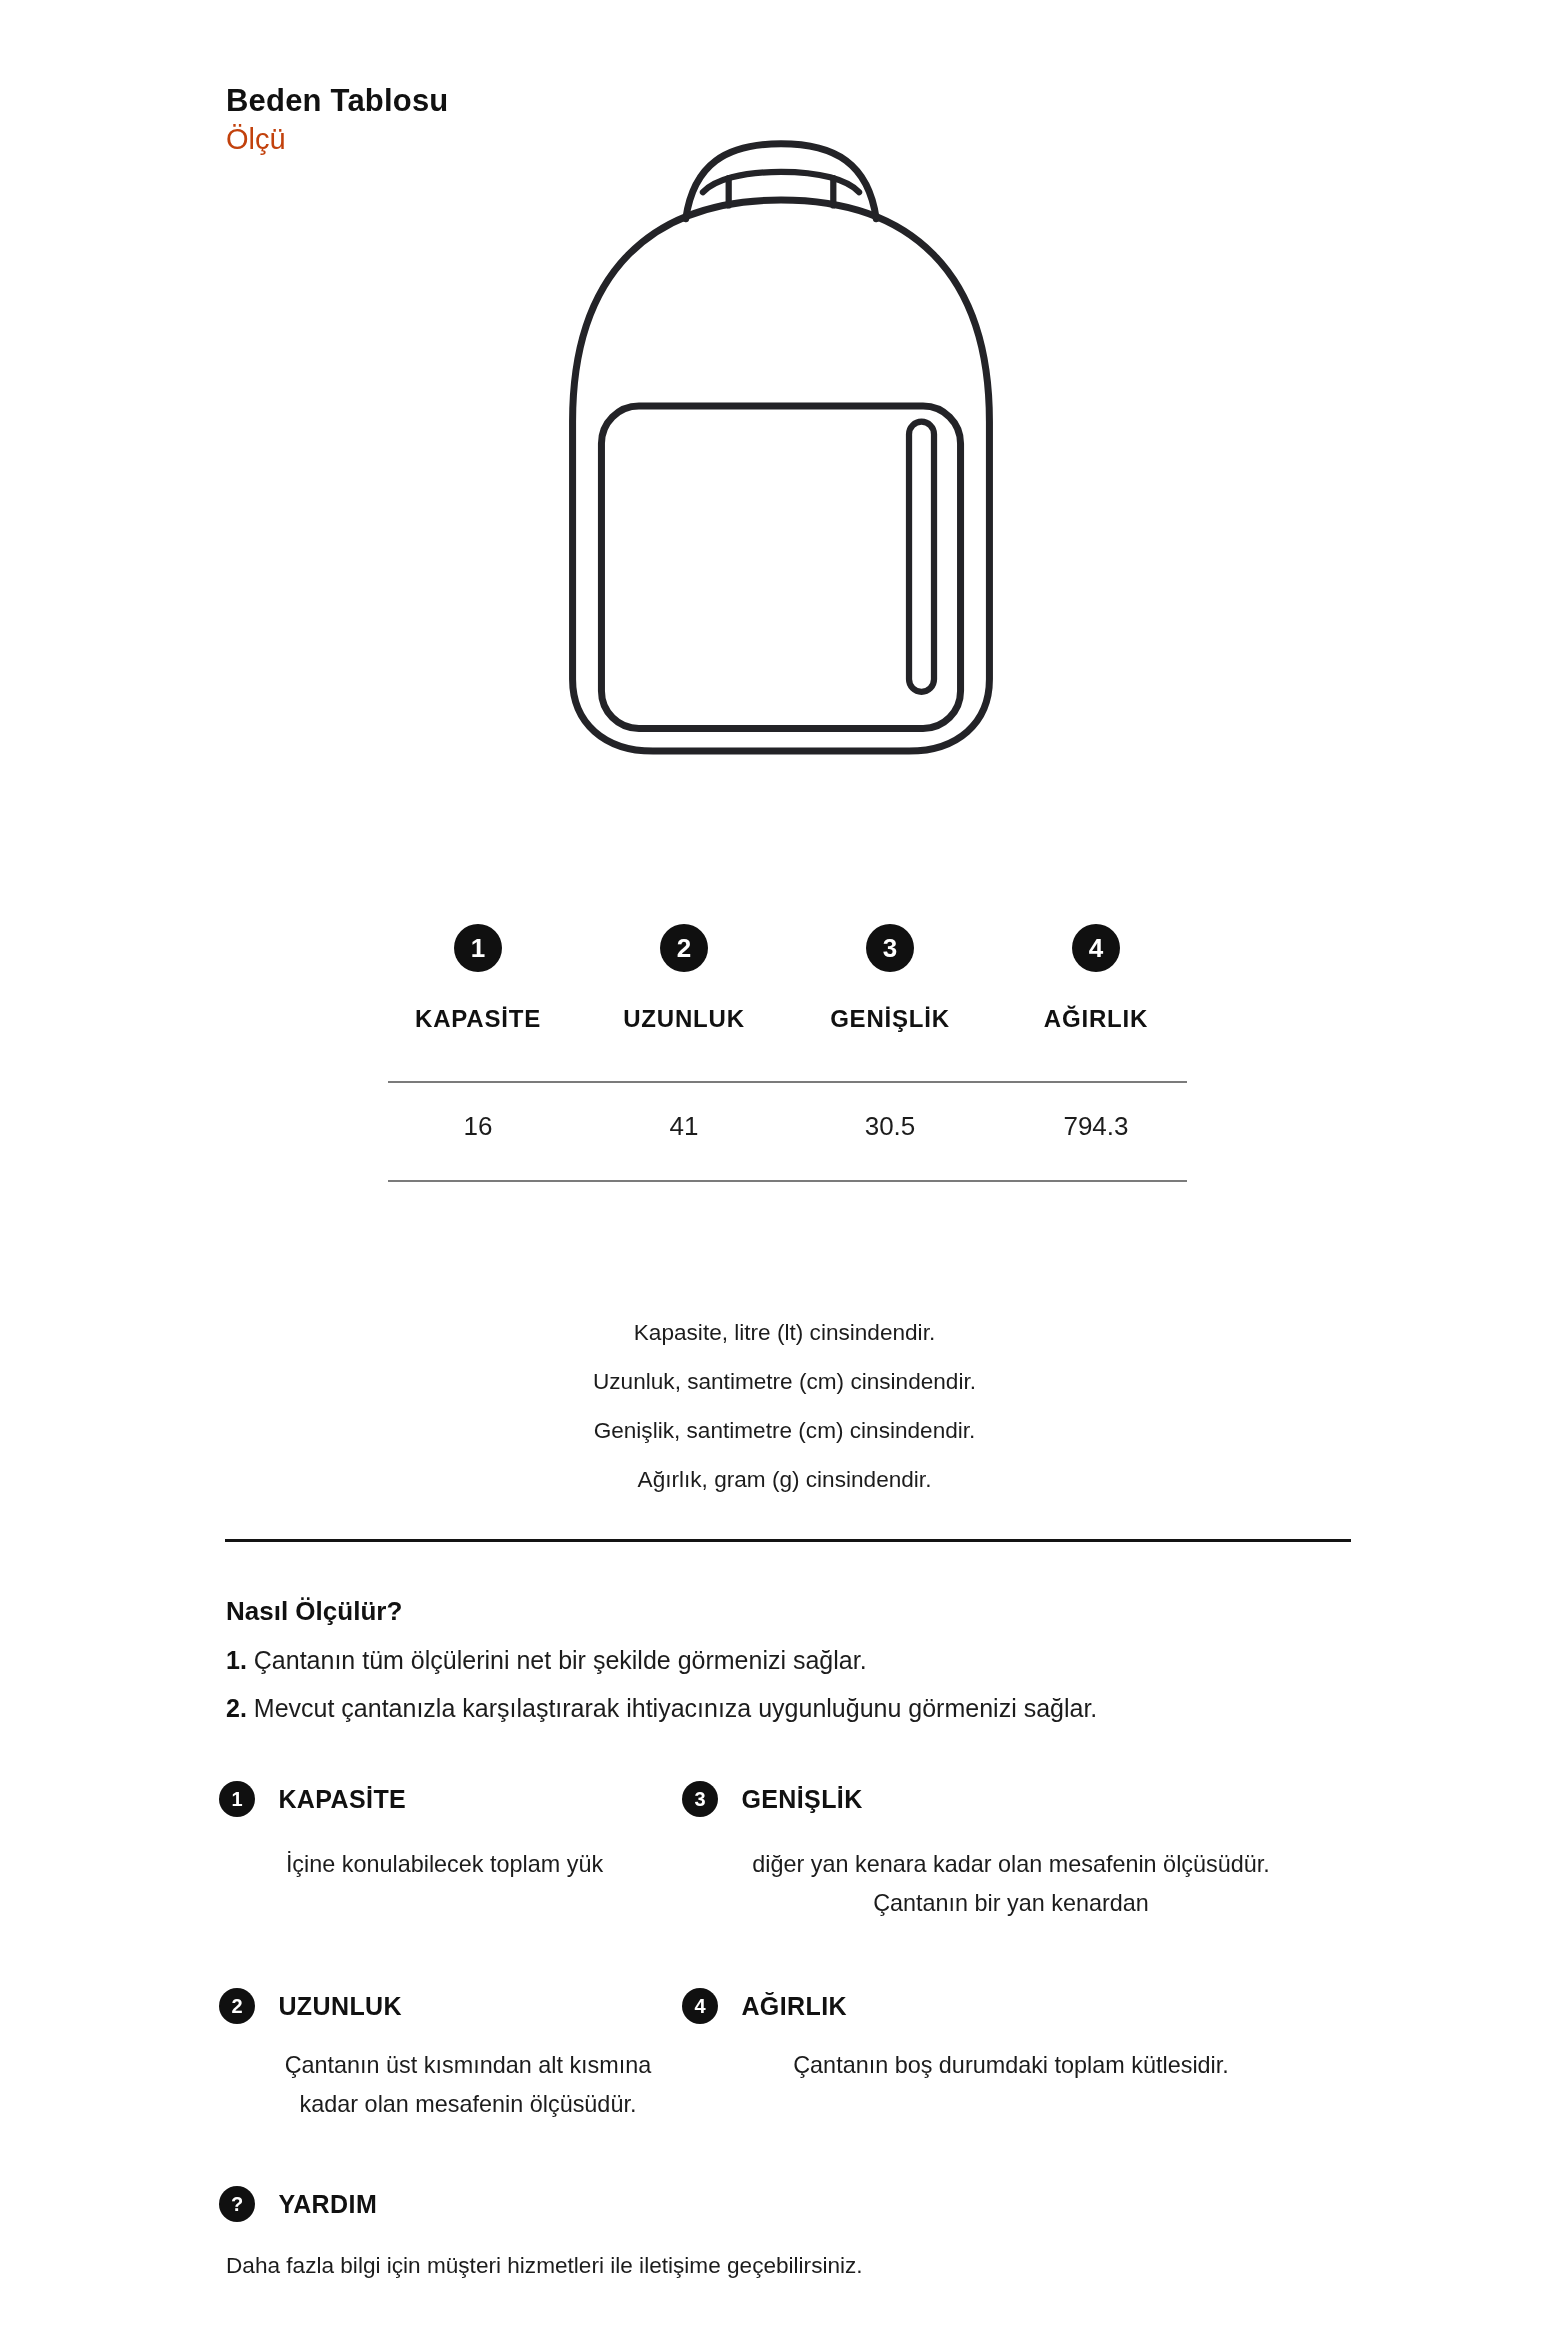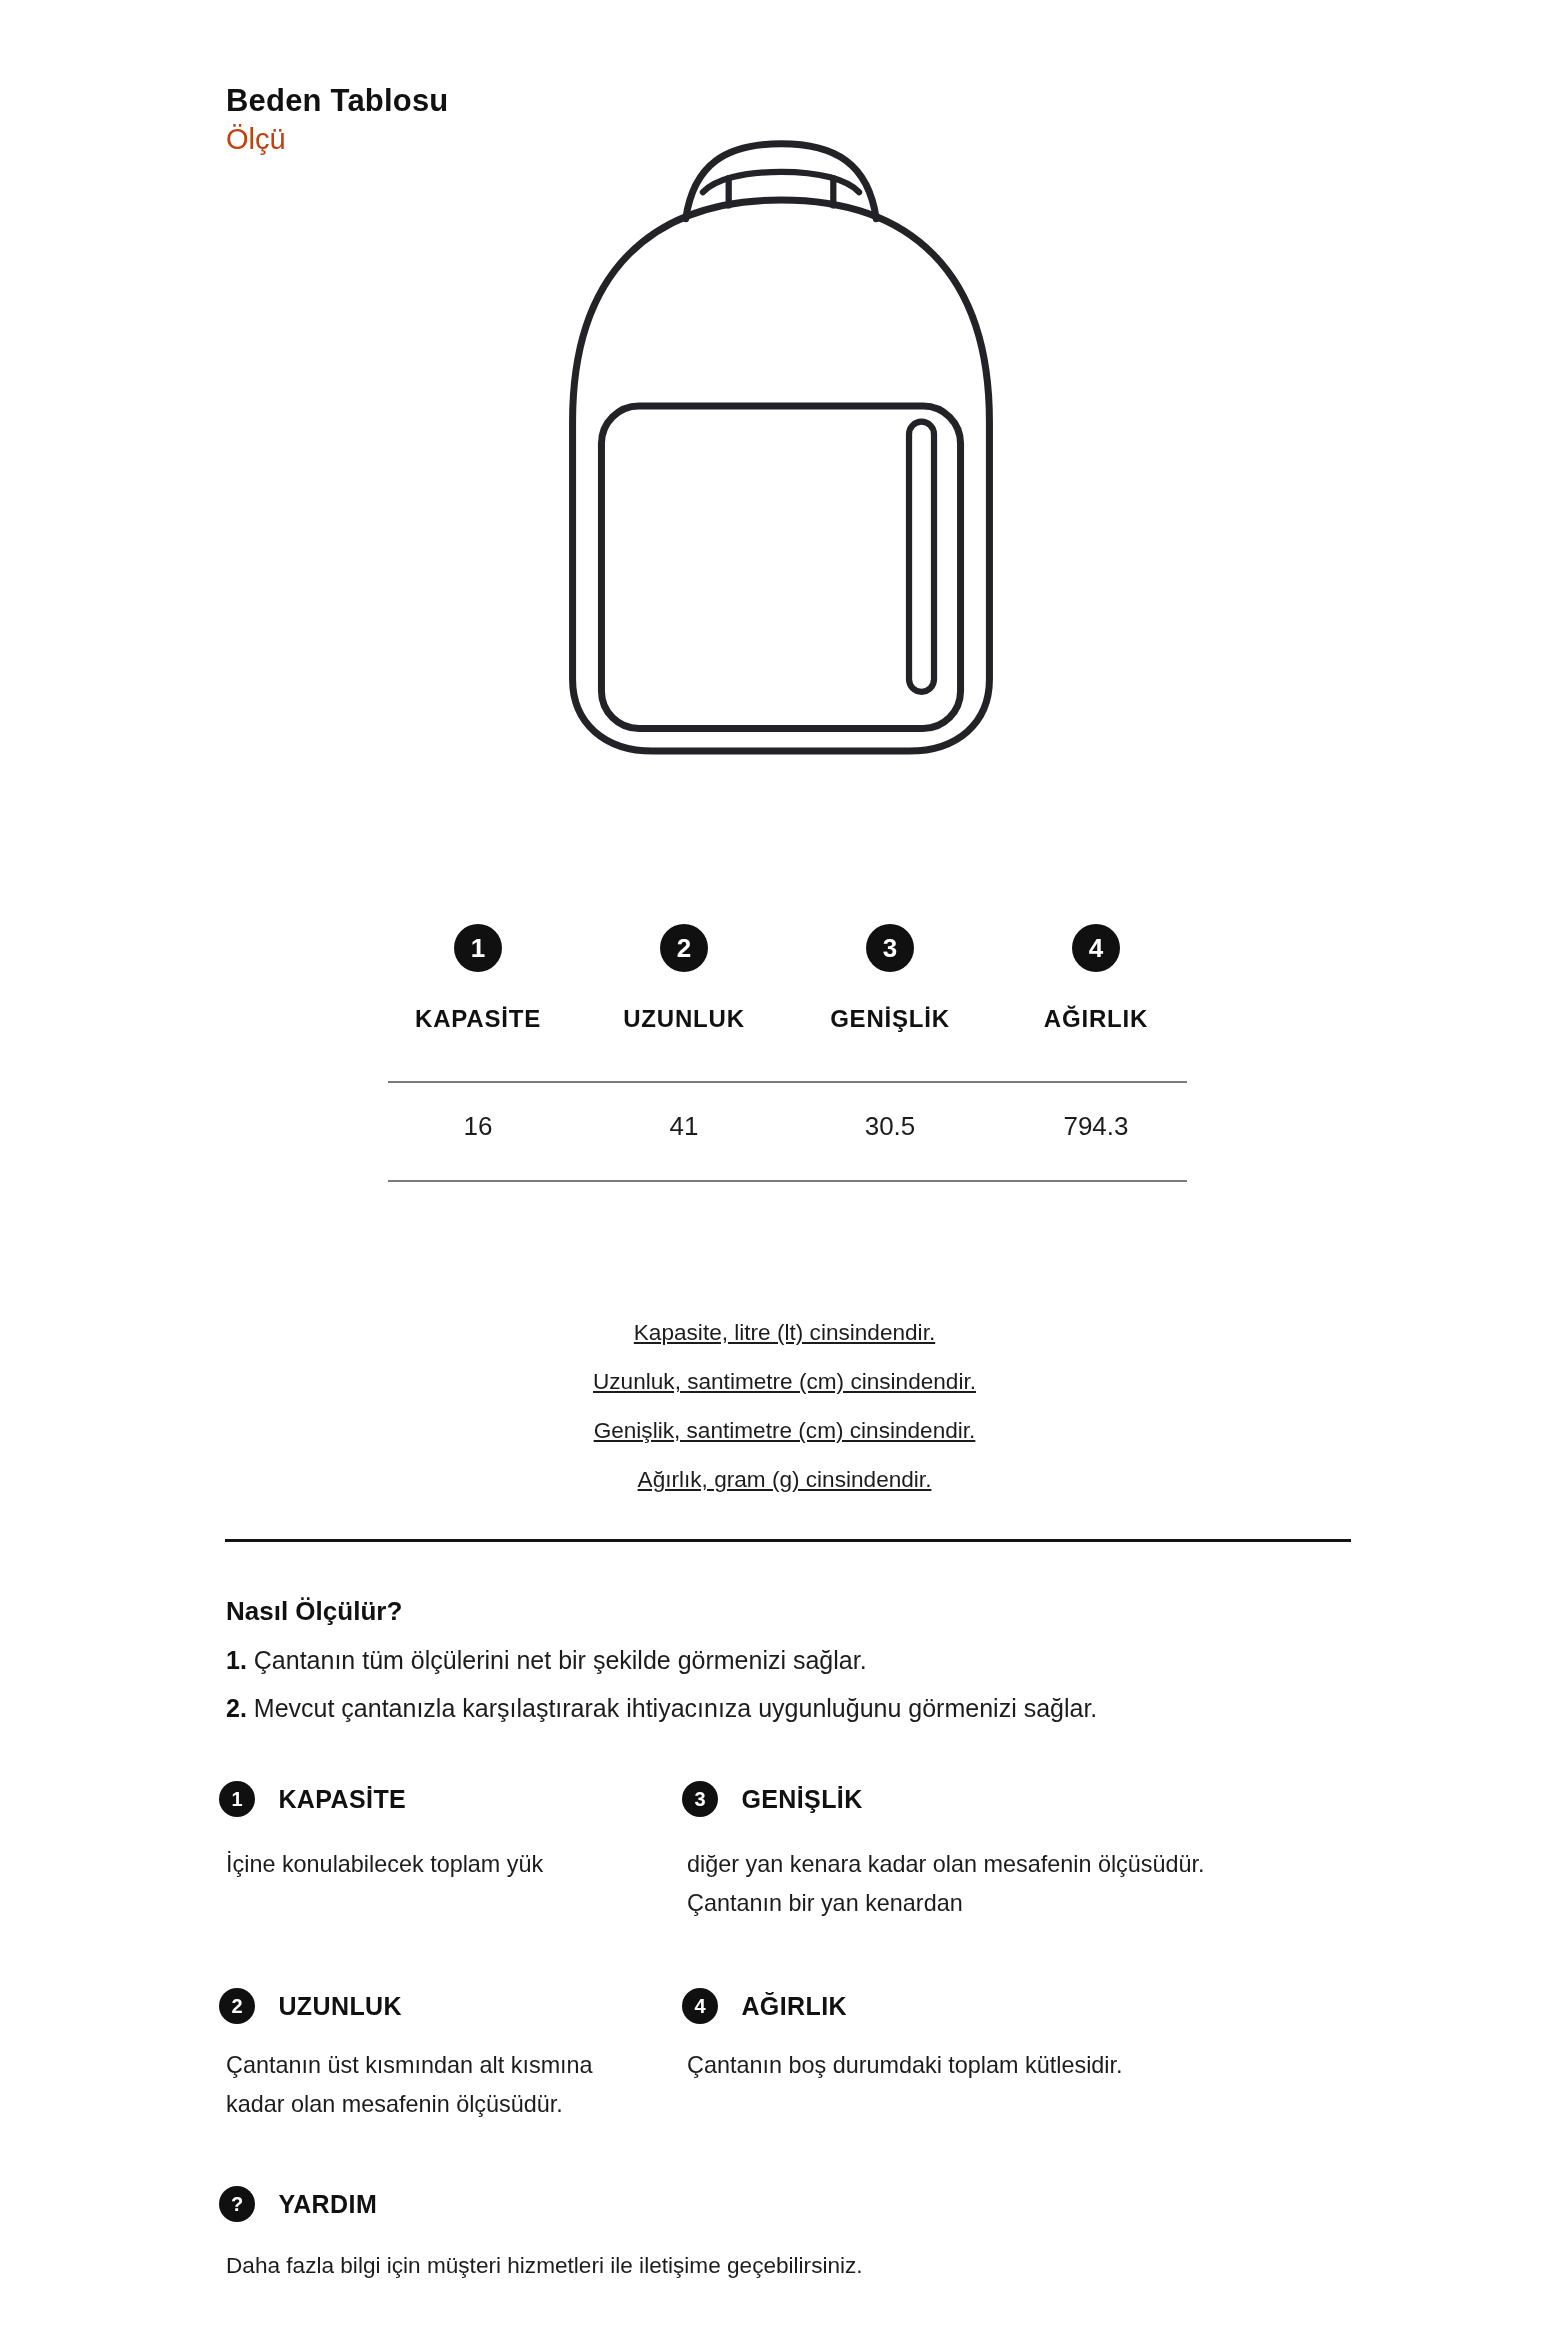--- a/index.html
+++ b/index.html
@@ -21,39 +21,39 @@
   .tcol{position:absolute;width:206px;top:924px;height:234px;text-align:center;}
   .badge-lg{width:48px;height:48px;margin:0 auto;background:#101010;color:#fff;
     border-radius:50%;line-height:48px;font-size:26px;font-weight:700;text-align:center;}
   .tcol .hdr{position:absolute;left:0;right:0;top:81px;font-size:24px;font-weight:700;
     letter-spacing:0.8px;color:#111;}
   .tcol .val{position:absolute;left:0;right:0;top:187px;font-size:26px;color:#1c1c1c;}
   .tline{position:absolute;left:388px;width:799px;height:2.3px;background:#7b7b7b;}
   .tline1{top:1081px;} .tline2{top:1180px;}
 
   
-  .units{left:234px;top:1308px;width:1101px;text-align:center;font-size:22.6px;color:#1c1c1c;text-decoration:underline;}
+  .units{left:234px;top:1308px;width:1101px;text-align:center;font-size:22.6px;color:#1c1c1c;}
   .units div{line-height:49px;}
 
   
   .divider{left:225px;top:1539px;width:1126px;height:3.1px;background:#141414;}
 
   
   .howto-h{left:226px;top:1596px;font-size:26px;font-weight:700;color:#111;}
   .howto{left:226px;top:1636px;width:1171px;font-size:25px;color:#1c1c1c;}
   .howto div{line-height:48px;}
   .howto b{font-weight:700;color:#111;}
 
   
   .defhead{position:absolute;display:flex;align-items:center;gap:23.4px;}
   .badge-sm{width:36px;height:36px;background:#101010;color:#fff;border-radius:50%;
     line-height:36px;font-size:20px;font-weight:700;text-align:center;flex:0 0 auto;}
   .defhead .lbl{font-size:25px;font-weight:700;color:#111;letter-spacing:0.4px;}
   .defbody{position:absolute;font-size:23.4px;color:#1c1c1c;}
-  .defbody div{line-height:39px;}
+  .defbody div{line-height:39px;text-align:center;}
 
   .help-text{left:226px;top:2253px;font-size:22.6px;color:#1c1c1c;}
 </style>
 </head>
 <body>
 
 <div class="abs page-title">Beden Tablosu</div>
 <div class="abs page-subtitle">Ölçü</div>
 
 <svg class="abs illus" viewBox="690 155 620 840" fill="none" stroke="#232327" stroke-linecap="round" stroke-linejoin="round">

